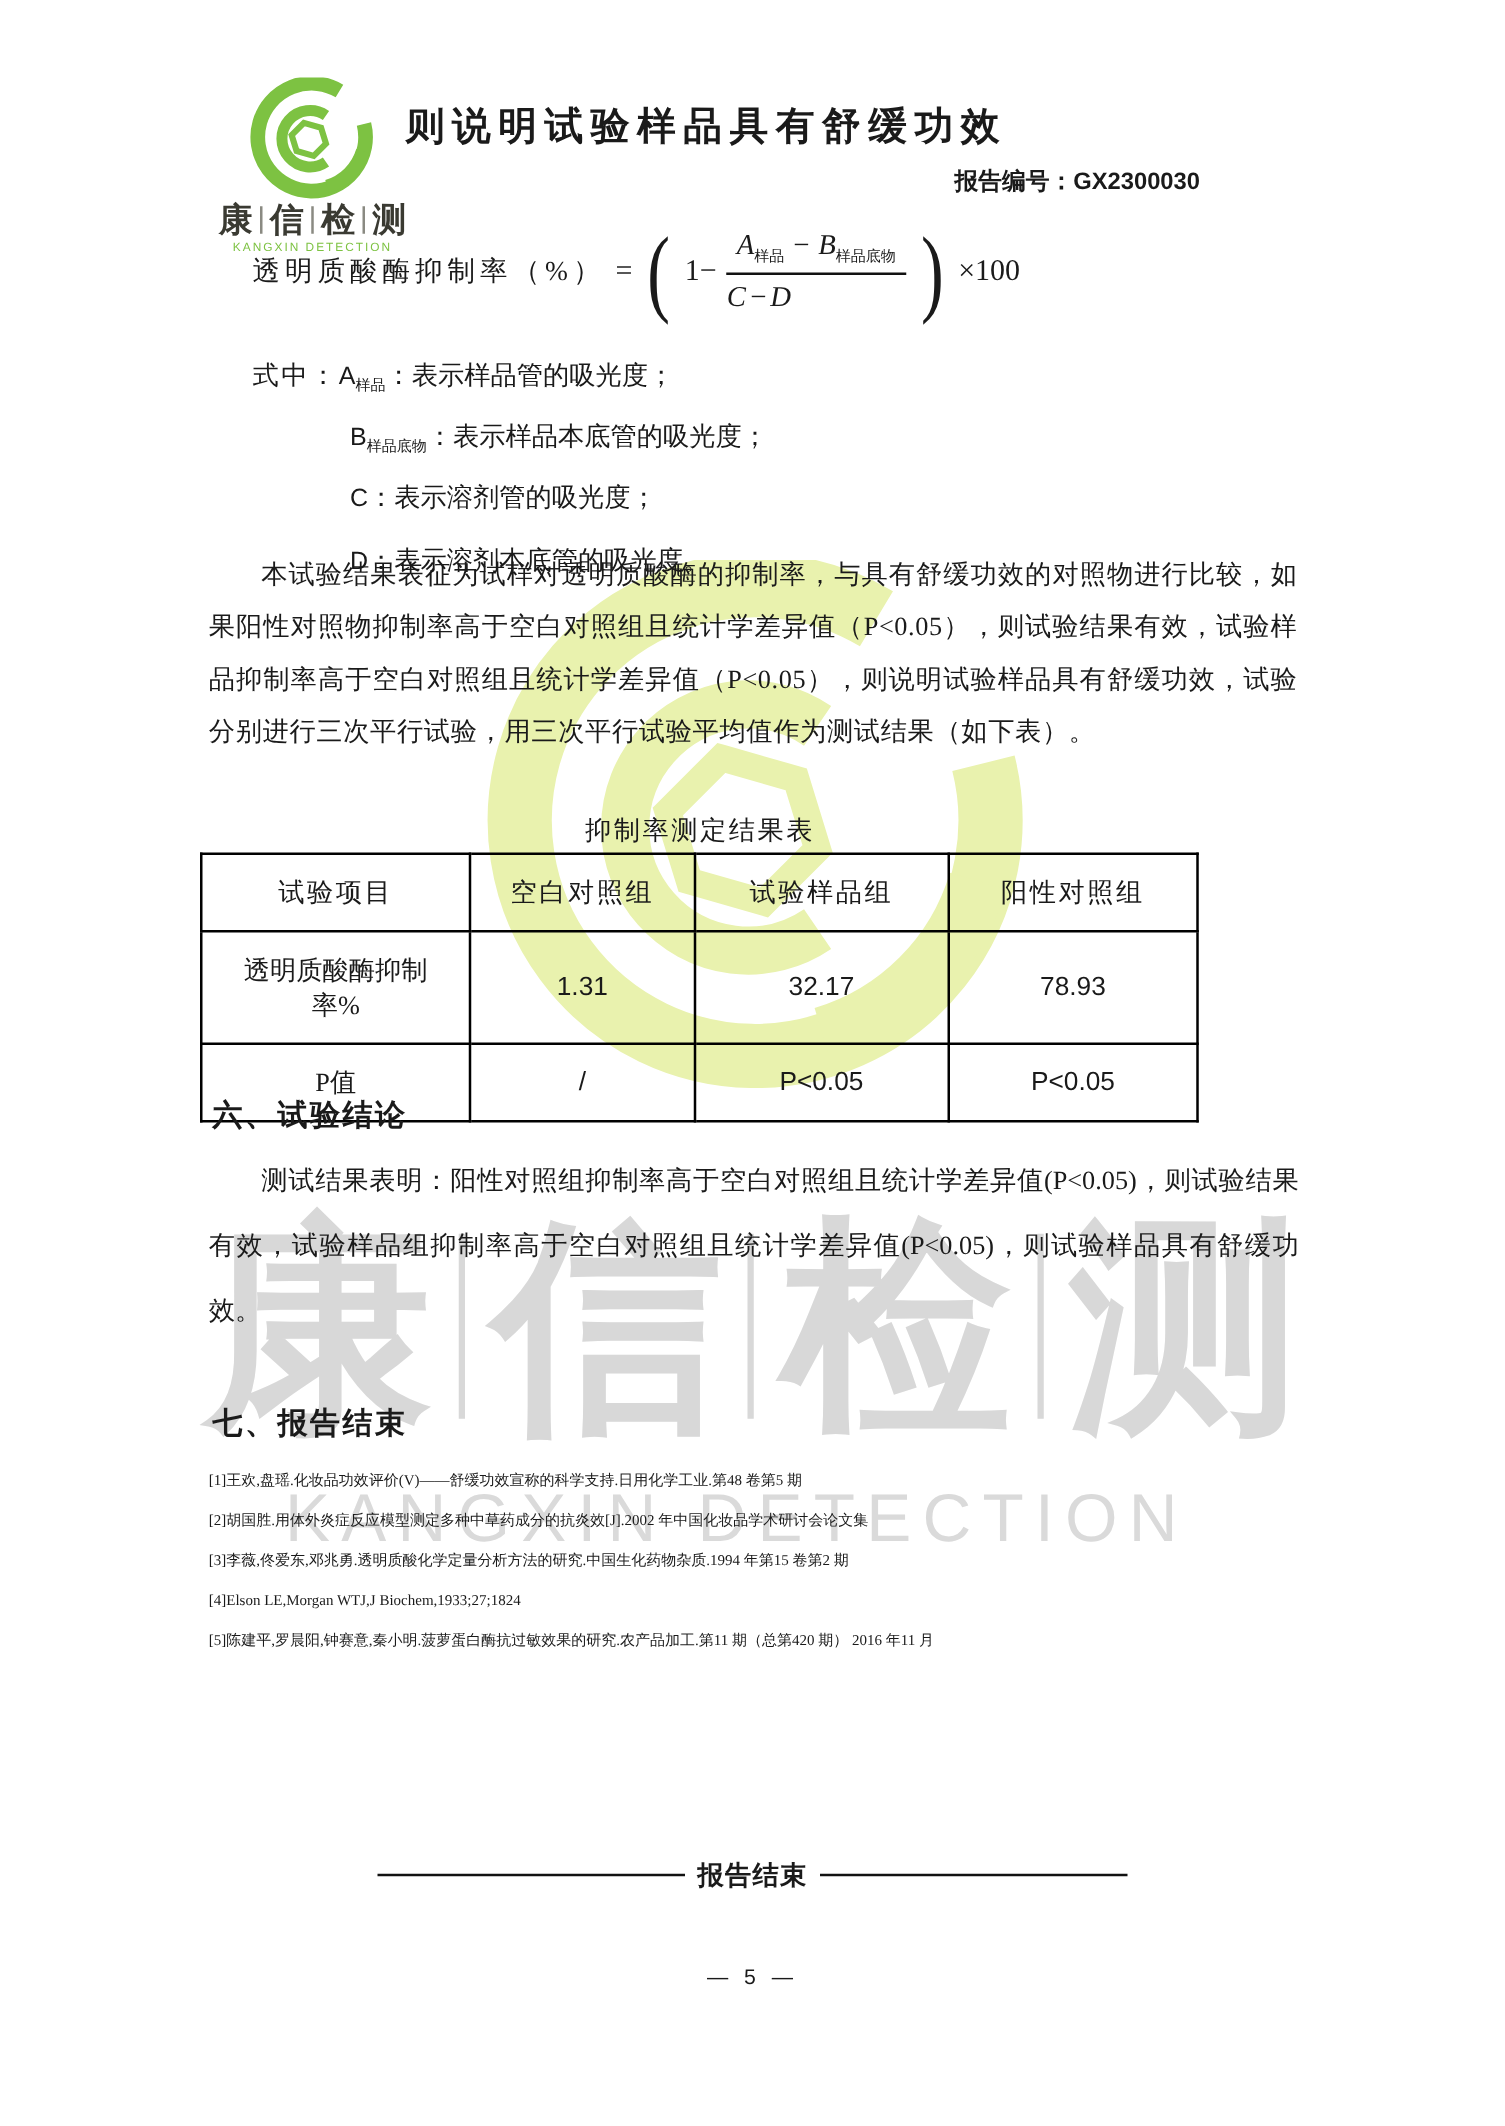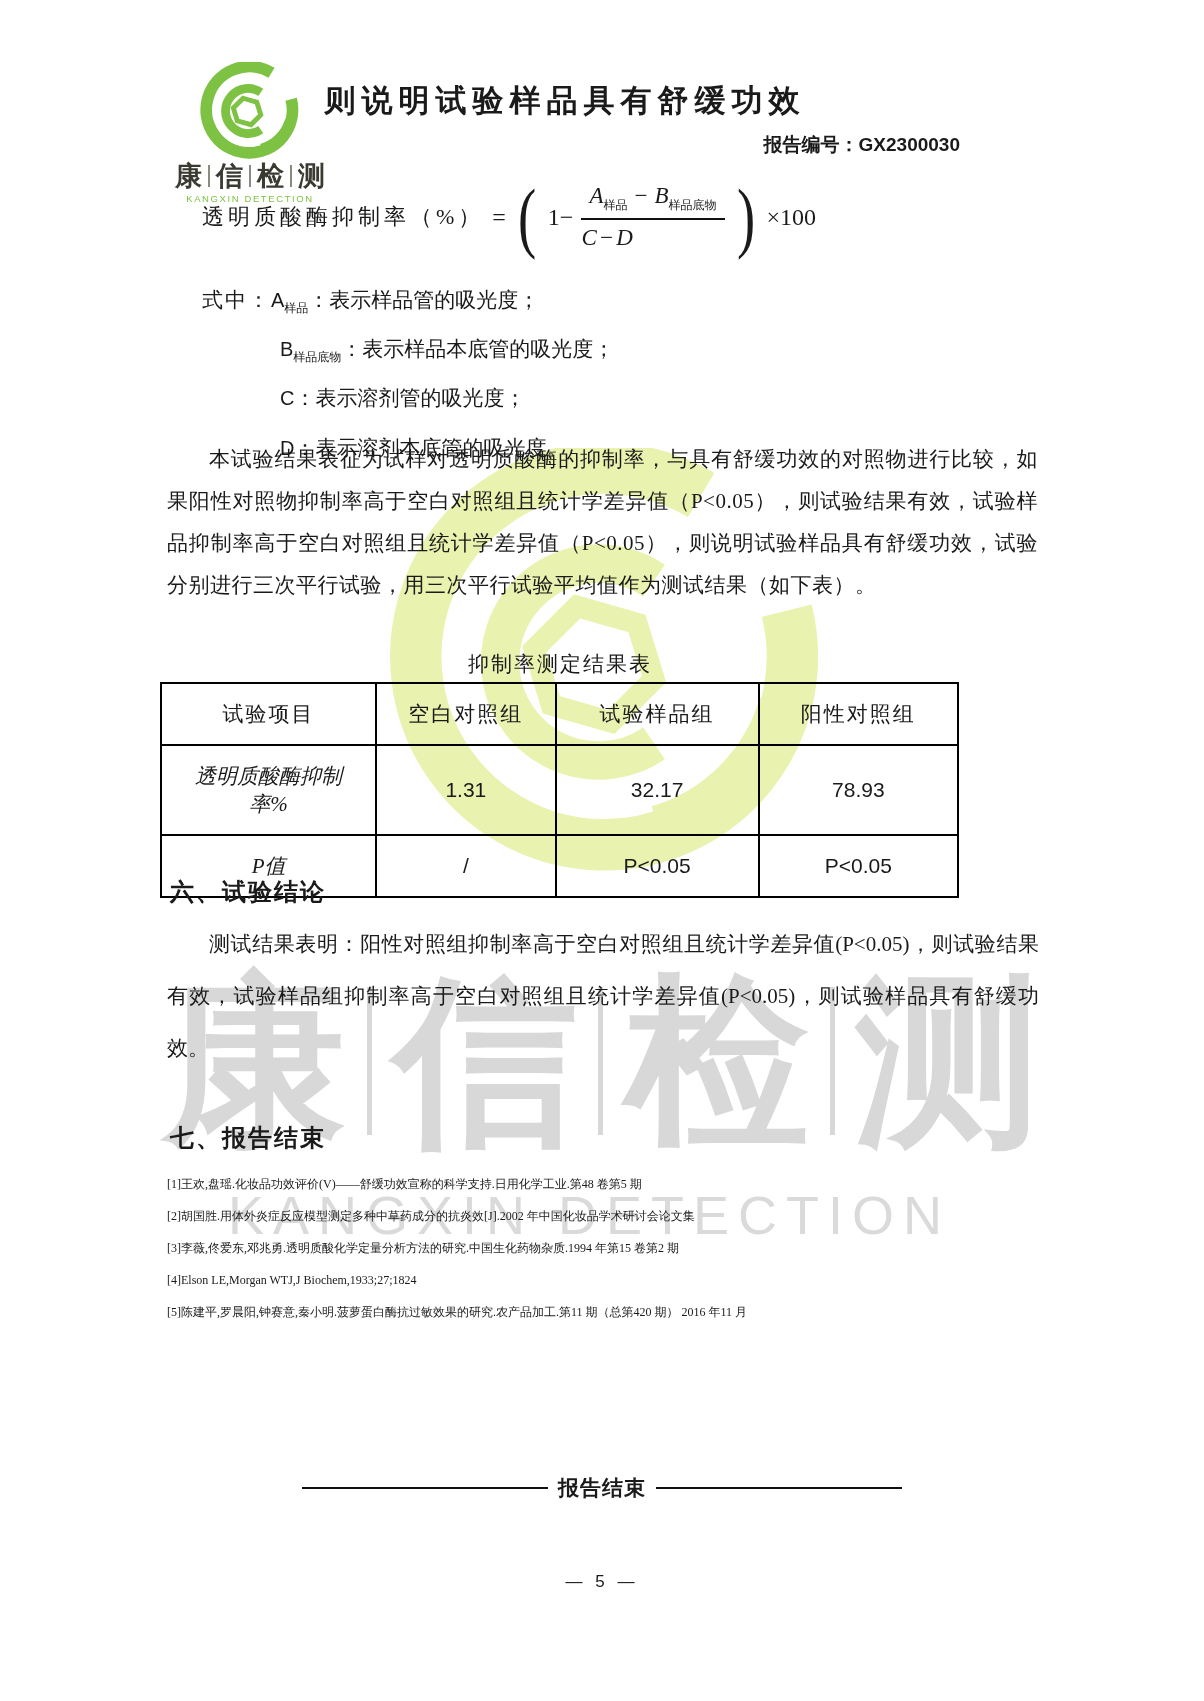--- a/index.html
+++ b/index.html
@@ -78,41 +78,41 @@
   
   .table-title{left:160px;top:650px;width:800px;text-align:center;font-size:21px;letter-spacing:2px;}
   .results-table{left:160px;top:682px;width:799px;border-collapse:collapse;table-layout:fixed;}
   .results-table th,.results-table td{
     border:2px solid #000;text-align:center;font-weight:normal;
     font-size:21px;padding:16px;
   }
   .results-table th{height:46px;letter-spacing:2px;}
   .results-table td{height:48px;}
   .results-table .num{font-family:"Liberation Sans",sans-serif;font-size:21px;}
-  .results-table .col-first{font-style:italic;margin-left:20px;}
+  .results-table .col-first{margin-left:20px;}
   .c1{width:27%;} .c2{width:22.5%;} .c3{width:25.5%;} .c4{width:25%;}
 
   
   .sec-heading{
     font-family:"Liberation Sans",sans-serif;font-weight:bold;
     font-size:24px;letter-spacing:2px;
   }
   .sec-conclusion{left:170px;top:876px;}
   .conclusion-text{
     left:167px;top:918px;width:872px;font-size:21px;line-height:52px;
     text-align:justify;text-indent:2em;
   }
   .sec-refs{left:170px;top:1122px;}
   .refs{left:167px;top:1168px;width:873px;font-size:12px;line-height:32px;}
   .ref-item{text-align:justify;}
 
   
   .report-end{left:302px;top:1474px;width:600px;display:flex;align-items:center;}
   .report-end .line{flex:1;border-top:2.5px solid #111;}
-  .end-text{margin:0 10px;font-weight:bold;font-size:21px;letter-spacing:1px;}
+  .end-text{margin:12px 10px;font-weight:bold;font-size:21px;letter-spacing:1px;}
   .page-number{
     left:0;right:0;top:1572px;text-align:center;
     font-family:"Liberation Sans",sans-serif;font-size:17px;letter-spacing:4px;
   }
 </style>
 </head>
 <body>
 
 <div class="page">
 

